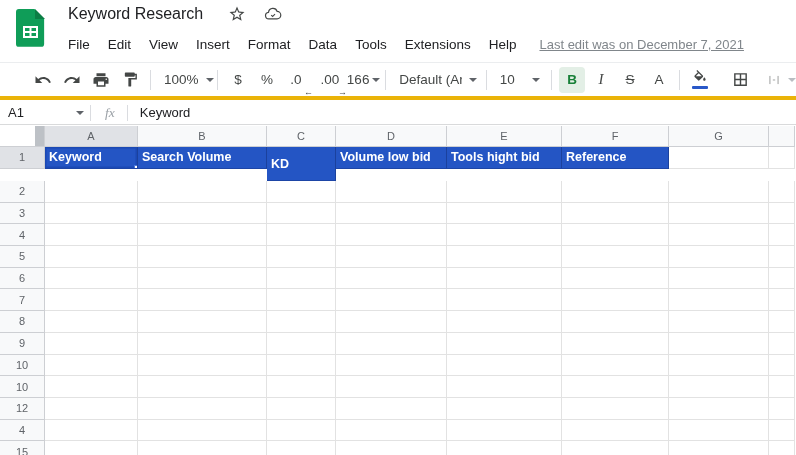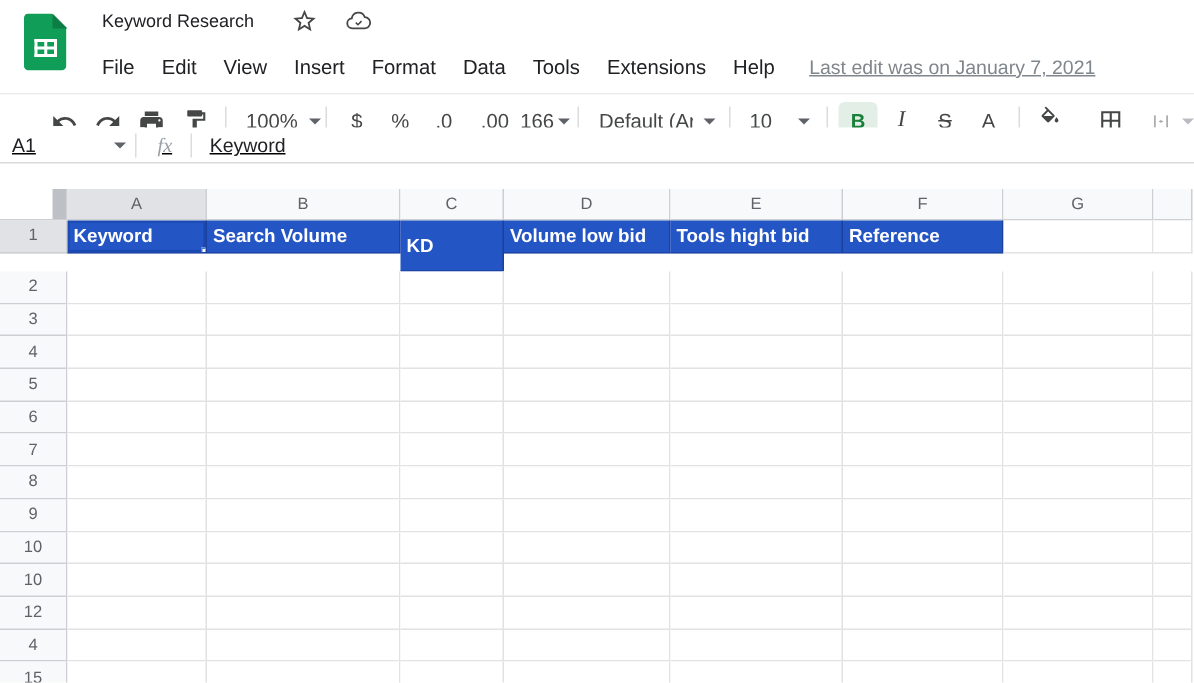--- a/index.html
+++ b/index.html
@@ -3,29 +3,29 @@
 <meta charset="utf-8">
 <style>
   * { margin:0; padding:0; box-sizing:border-box; }
   html,body { width:796px; height:455px; overflow:hidden; background:#fff;
     font-family:"Liberation Sans","DejaVu Sans",sans-serif; }
 
   
   .titlebar { position:absolute; left:0; top:0; width:796px; height:62px; background:#fff; }
   .logo { position:absolute; left:16px; top:9px; }
   .title-row { position:absolute; left:68px; top:5px; display:flex; align-items:center; }
-  .doc-title { font-size:12px; color:#202124; }
+  .doc-title { font-size:16px; color:#202124; }
   .title-ic { margin-left:25px; display:flex; align-items:center; }
   .menu-row { position:absolute; left:59px; top:33px; display:flex; align-items:center; height:22px; }
   .menu-item { font-size:13.5px; color:#202124; padding:0 9px; cursor:default; }
   .last-edit { font-size:13px; color:#80868b; text-decoration:underline; margin-left:14px; white-space:nowrap; }
 
   
   .toolbar { position:absolute; left:0; top:62px; width:796px; height:38px;
-    border-top:1px solid #ebedef; border-bottom:2px solid #eab308;
+    border-top:1px solid #ebedef; border-bottom:4px solid #eab308;
     display:flex; align-items:center; padding-left:30px; }
   .tb { display:flex; align-items:center; justify-content:center; height:26px; min-width:26px;
     border-radius:4px; color:#444746; font-size:13.5px; position:relative; }
   .tb + .tb { margin-left:3px; }
   .tb-sep { width:1px; height:20px; background:#dadce0; margin:0 7px; flex:none; }
   .caret { width:0; height:0; border-left:4px solid transparent; border-right:4px solid transparent;
     border-top:4.5px solid #5f6368; display:inline-block; margin-left:7px; }
   .caret.dis { border-top-color:#b9bdc2; }
   .zoom-box { width:58px; justify-content:space-between; padding:0 2px 0 6px; }
   .dec-ind { position:relative; padding:0 3px; }
@@ -34,22 +34,22 @@
   .font-name { white-space:nowrap; overflow:hidden; max-width:76px; }
   .size-box { width:56px; justify-content:space-between; padding:0 4px 0 6px; }
   .b-btn { background:#e3efe6; color:#188038; font-weight:bold; width:26px; }
   .i-btn { font-style:italic; font-family:"Liberation Serif","DejaVu Serif",serif; font-size:15px; }
   .s-btn { text-decoration:line-through; }
   .fill-wrap { flex-direction:column; }
   .fill-bar { width:16px; height:3px; background:#2958c8; border-radius:1px; margin-top:1px; }
   .merge-btn svg { opacity:.45; }
 
   
-  .formula-bar { position:absolute; left:0; top:85px; width:796px; height:24px; background:#fff;
-    display:flex; align-items:center; border-bottom:1px solid #d9dadb;text-decoration:underline; }
+  .formula-bar { position:absolute; left:0; top:101px; width:796px; height:24px; background:#fff;
+    display:flex; align-items:center; border-bottom:1px solid #d9dadb; }
   .name-box { width:84px; padding-left:8px; font-size:13px; color:#202124; display:flex;
     align-items:center; justify-content:space-between; }
   .fb-sep { width:1px; height:16px; background:#dadce0; margin:0 0 0 6px; }
   .fx { font-size:13.5px; font-style:italic; color:#9aa0a6; margin:0 12px 0 14px;
     font-family:"Liberation Serif","DejaVu Serif",serif; }
   .fb-value { font-size:13px; color:#202124; margin-left:12px; }
 
   
   .grid { position:absolute; left:0; top:126px; width:796px; height:329px; overflow:hidden;
     font-size:11px; color:#5f6368; }
@@ -104,21 +104,21 @@
   <div class="menu-row">
     <span class="menu-item">File</span>
     <span class="menu-item">Edit</span>
     <span class="menu-item">View</span>
     <span class="menu-item">Insert</span>
     <span class="menu-item">Format</span>
     <span class="menu-item">Data</span>
     <span class="menu-item">Tools</span>
     <span class="menu-item">Extensions</span>
     <span class="menu-item">Help</span>
-    <span class="last-edit">Last edit was on January 7, 2021</span>
+    <span class="last-edit">Last edit was on December 7, 2021</span>
   </div>
 </div>
 
 <div class="toolbar">
   <div class="tb">
     <svg width="18" height="18" viewBox="0 0 24 24" fill="#444746">
         <path d="M12.5 8c-2.65 0-5.05.99-6.9 2.6L2 7v9h9l-3.62-3.62c1.39-1.16 3.16-1.88 5.12-1.88 3.54 0 6.55 2.31 7.6 5.5l2.37-.78C21.08 11.03 17.15 8 12.5 8z"></path>
       </svg>
   </div>
   <div class="tb">

